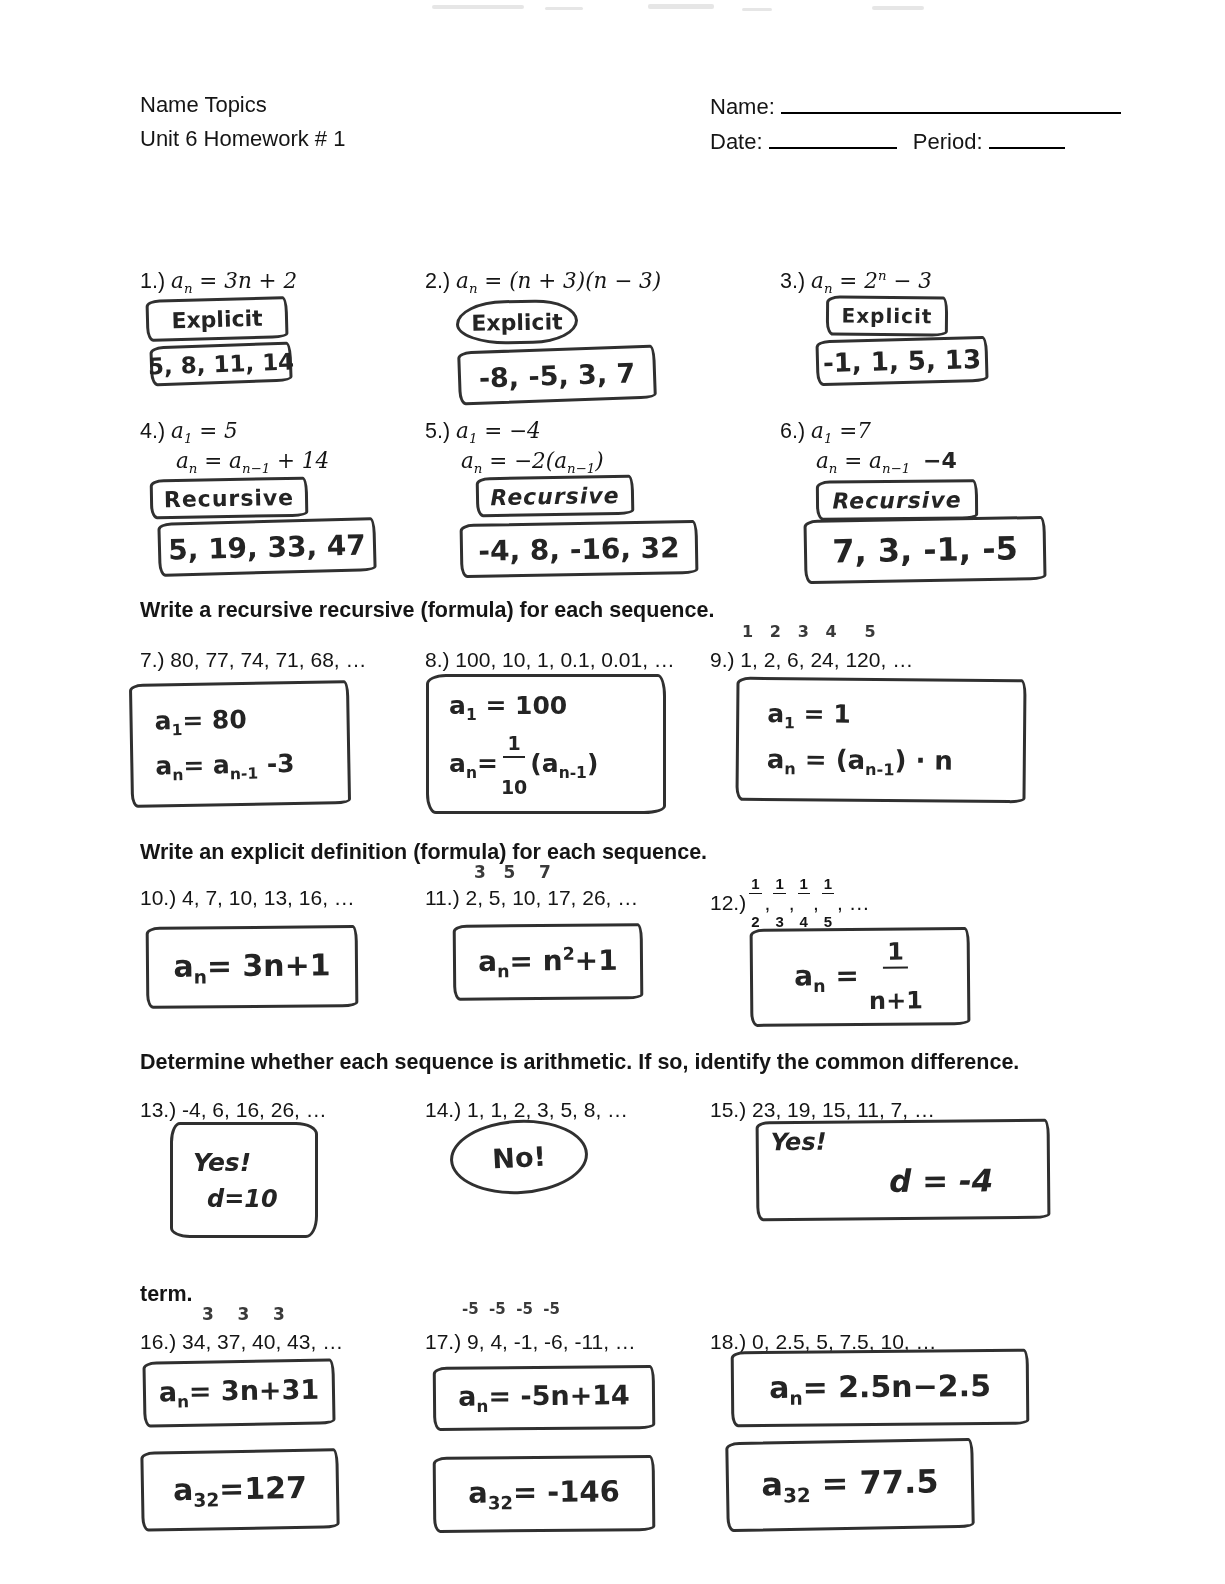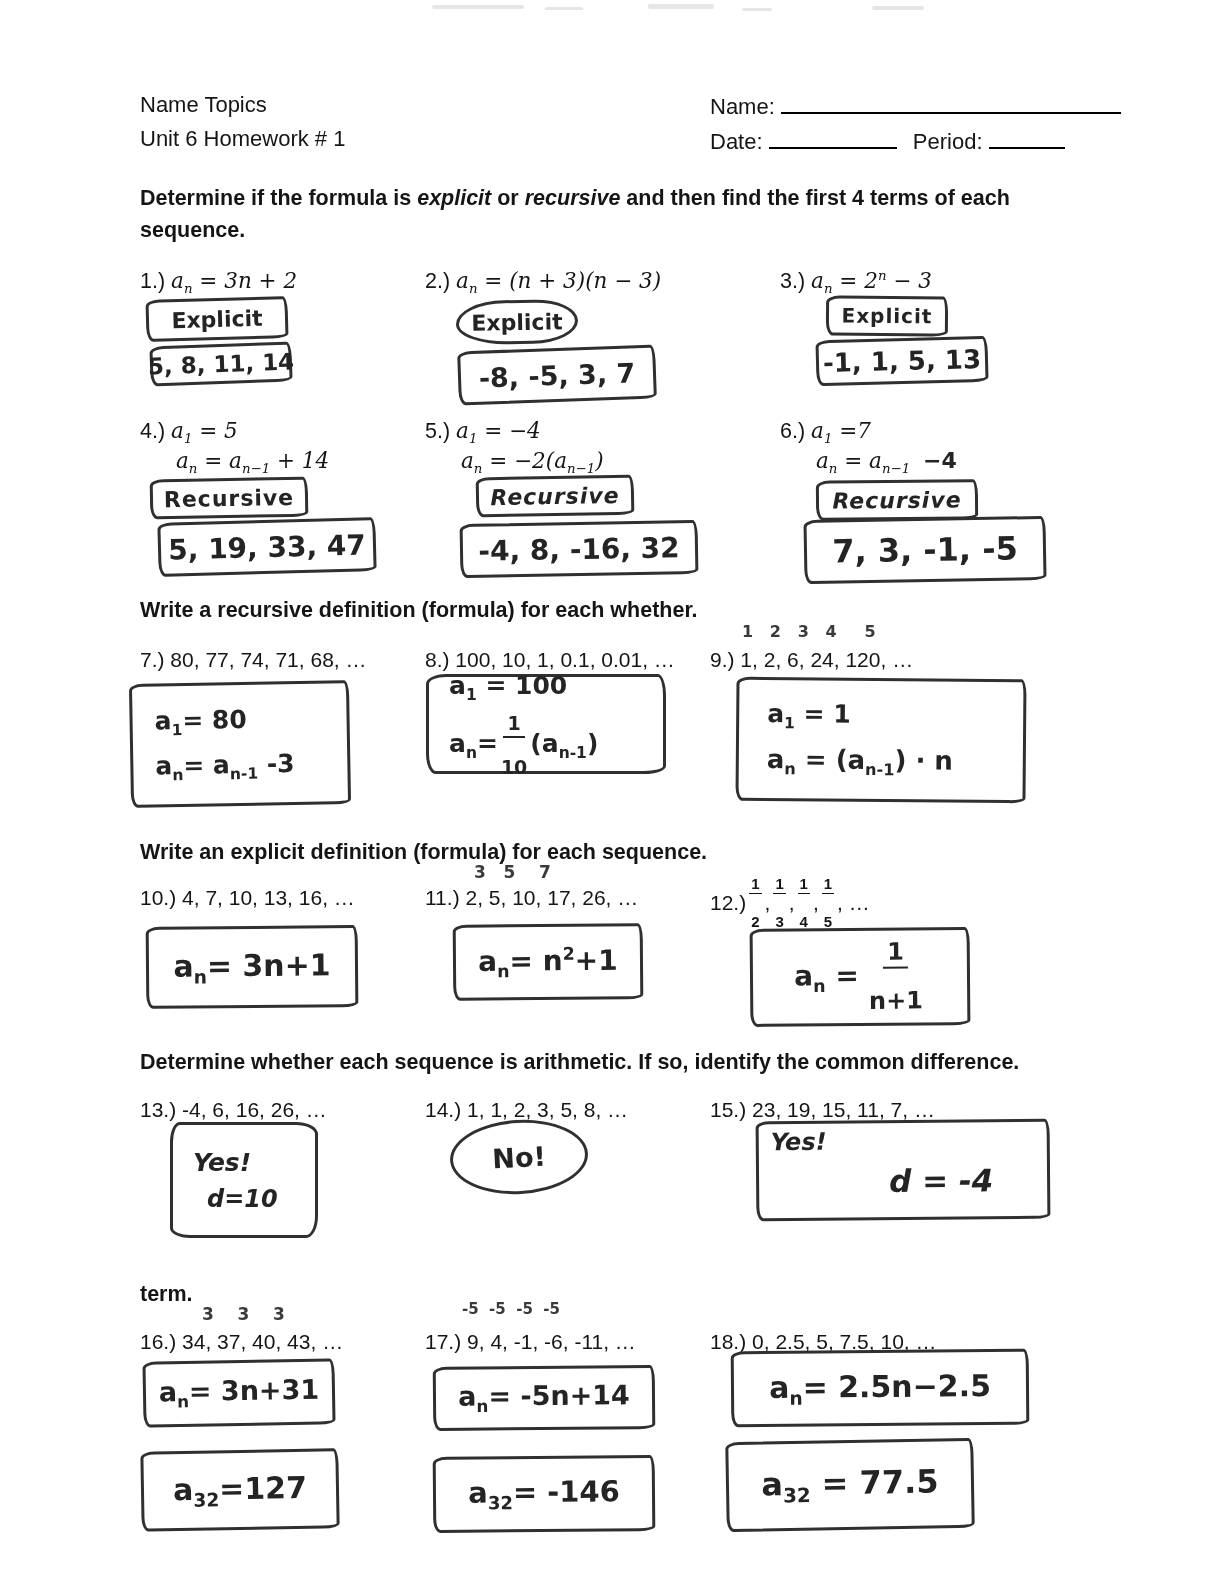--- a/index.html
+++ b/index.html
@@ -45,23 +45,20 @@
     <span>Date:</span>
     <span class="blank" style="width:128px"></span>
     <span style="margin-left:10px">Period:</span>
     <span class="blank" style="width:76px"></span>
   </div>
   <div class="abs hdr" style="left:710px;top:92px">
     <span>Name:</span>
     <span class="blank" style="width:340px"></span>
   </div>
 
-  <div class="abs instr" style="left:140px;top:182px;width:920px;white-space:normal">
-    <span>Determine if the formula is </span><em>explicit</em><span> or </span><em>recursive</em><span> and then find the first 4 terms of each sequence.</span>
-  </div>
 
   <div class="abs math" style="left:140px;top:268px">
     <span class="lbl">1.)</span><span>a<sub>n</sub> = 3n + 2</span>
   </div>
   <div class="abs math" style="left:425px;top:268px">
     <span class="lbl">2.)</span><span>a<sub>n</sub> = (n + 3)(n − 3)</span>
   </div>
   <div class="abs math" style="left:780px;top:268px">
     <span class="lbl">3.)</span><span>a<sub>n</sub> = 2<sup>n</sup> − 3</span>
   </div>
@@ -117,42 +114,42 @@
   <div class="hwbox" style="left:460px;top:522px;width:238px;height:54px;transform:rotate(-1deg)">
     <span class="hw" style="font-size:28px">-4, 8, -16, 32</span>
   </div>
   <div class="hwbox" style="left:816px;top:480px;width:162px;height:40px;transform:rotate(-.5deg)">
     <span class="hw" style="font-size:22px;font-style:italic;letter-spacing:1px">Recursive</span>
   </div>
   <div class="hwbox" style="left:804px;top:518px;width:242px;height:64px;transform:rotate(-1deg)">
     <span class="hw" style="font-size:32px">7, 3, -1, -5</span>
   </div>
 
-  <div class="abs instr" style="left:140px;top:594px">Write a recursive definition (formula) for each whether.</div>
+  <div class="abs instr" style="left:140px;top:594px">Write a recursive recursive (formula) for each sequence.</div>
 
   <div class="abs marks" style="left:742px;top:622px;font-size:16px">1   2   3   4     5</div>
 
   <div class="abs plain" style="left:140px;top:648px">
     <span>7.)</span>
     <span>80, 77, 74, 71, 68, …</span>
   </div>
   <div class="abs plain" style="left:425px;top:648px">
     <span>8.)</span>
     <span>100, 10, 1, 0.1, 0.01, …</span>
   </div>
   <div class="abs plain" style="left:710px;top:648px">
     <span>9.)</span>
     <span>1, 2, 6, 24, 120, …</span>
   </div>
 
   <div class="hwbox hwcol" style="left:130px;top:682px;width:220px;height:124px;transform:rotate(-1deg);padding-left:22px;gap:12px">
     <span class="hw" style="font-size:25px">a<sub>1</sub>= 80</span>
     <span class="hw" style="font-size:25px">a<sub>n</sub>= a<sub>n-1</sub> -3</span>
   </div>
-  <div class="hwbox hwcol" style="left:426px;top:674px;width:240px;height:100px;transform:rotate(0deg);padding-left:20px;gap:10px;border-radius:20px 8px 22px 10px/10px 22px 8px 20px">
+  <div class="hwbox hwcol" style="left:426px;top:674px;width:240px;height:140px;transform:rotate(0deg);padding-left:20px;gap:10px;border-radius:20px 8px 22px 10px/10px 22px 8px 20px">
     <span class="hw" style="font-size:25px">a<sub>1</sub> = 100</span>
     <span class="hw seqrow" style="font-size:25px">
       <span>a<sub>n</sub>=</span>
       <span class="frac" style="font-size:19px">
         <span class="num">1</span>
         <span class="den">10</span>
       </span>
       <span>(a<sub>n-1</sub>)</span>
     </span>
   </div>

